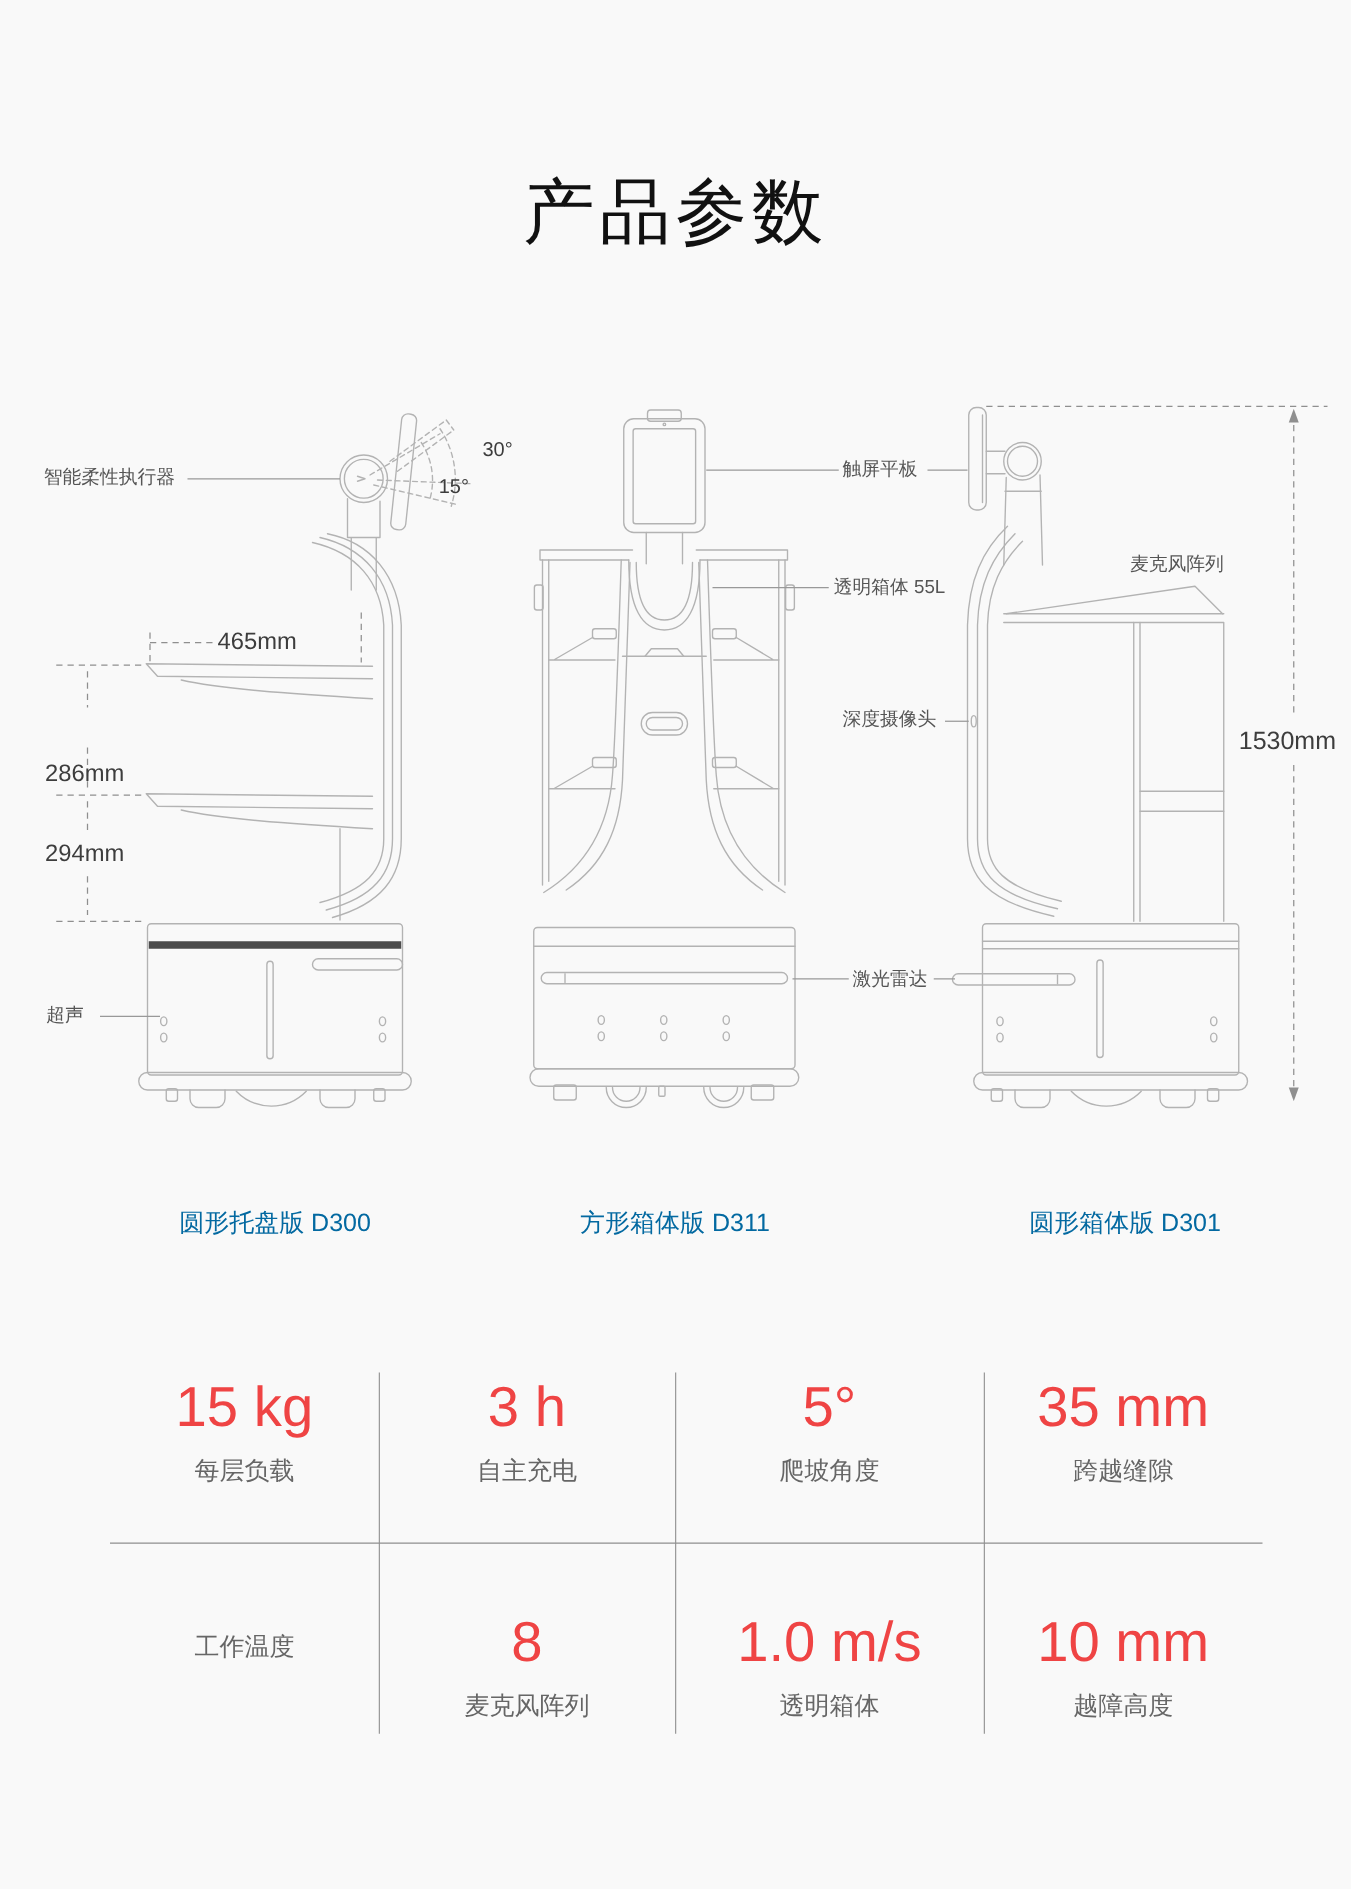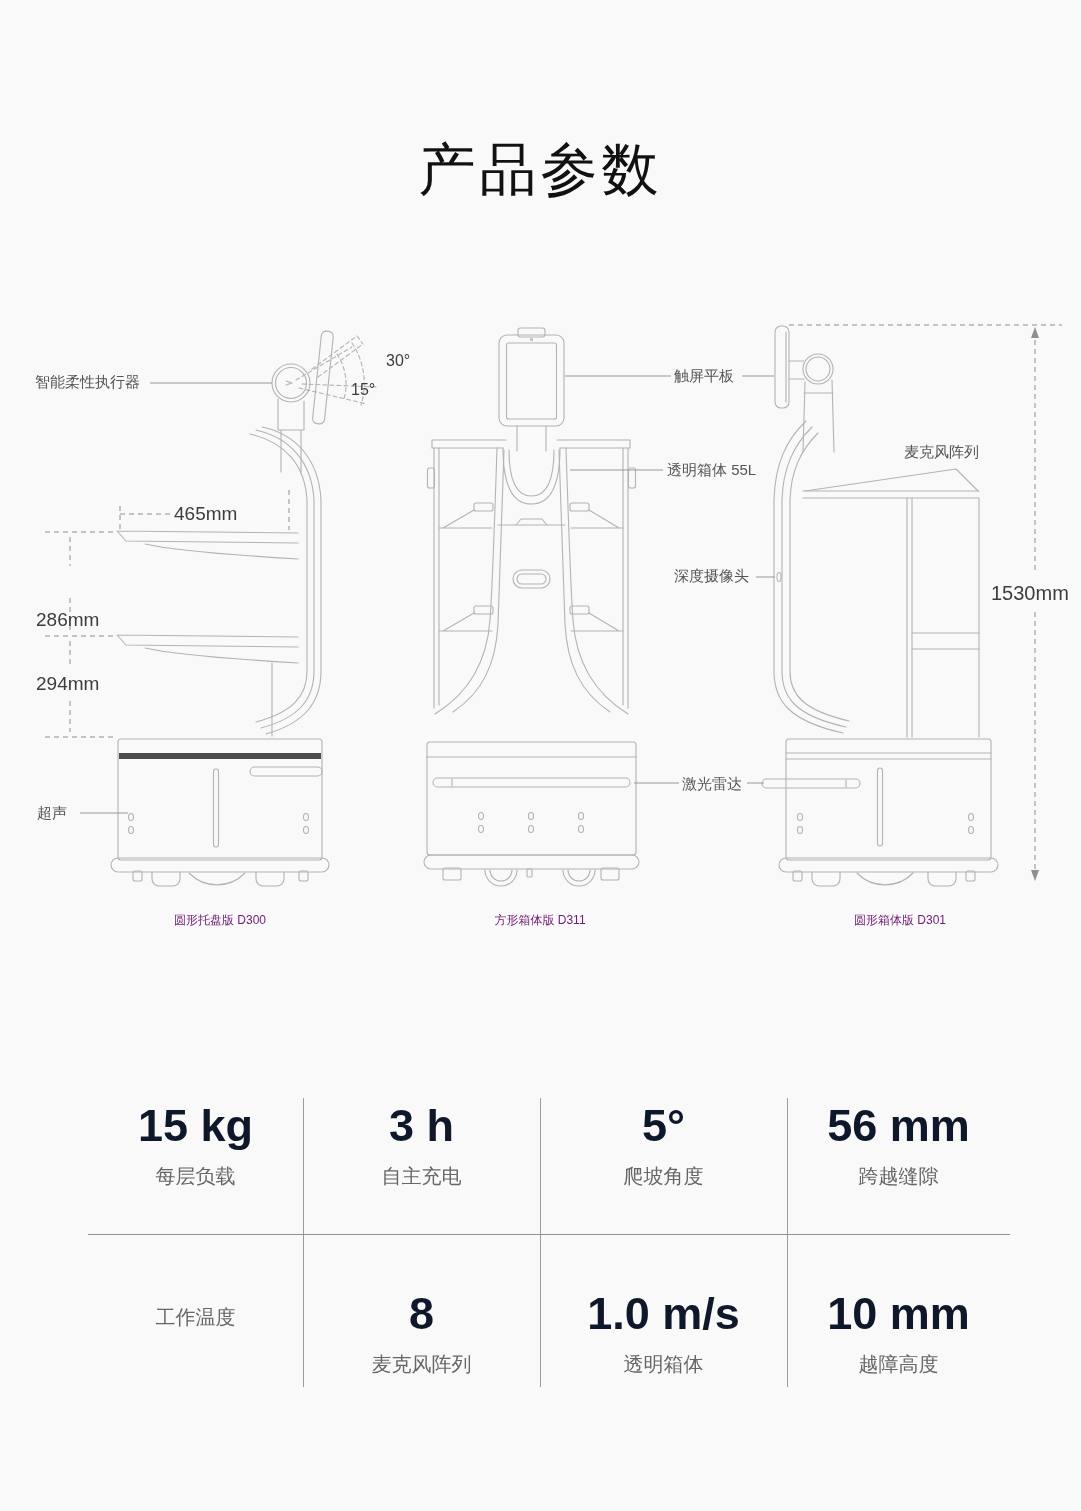--- a/index.html
+++ b/index.html
@@ -5,29 +5,29 @@
   html,body{margin:0;padding:0;background:#f9f9f9;}
   .page{position:relative;width:1081px;height:1511px;margin:0 auto;background:#f9f9f9;overflow:hidden;
         font-family:"Liberation Sans","DejaVu Sans",sans-serif;}
   .page-title{position:absolute;left:0;top:132px;width:1081px;text-align:center;
         font-size:57px;font-weight:500;letter-spacing:4px;color:#111;}
   svg.art{position:absolute;left:0;top:0;}
   .anno{position:absolute;font-size:15px;color:#555;white-space:nowrap;line-height:1.1;}
   .dim{position:absolute;font-size:19px;color:#3d3d3d;white-space:nowrap;line-height:1.1;}
   .dim.small{font-size:16px;}
   .dim.big{font-size:20px;}
-  .caption{position:absolute;top:912px;width:220px;text-align:center;font-size:12px;color:#701a75;white-space:nowrap;}
+  .caption{position:absolute;top:965px;width:220px;text-align:center;font-size:20px;color:#0369a1;white-space:nowrap;}
   .specs{position:absolute;left:88px;top:1090px;width:922px;height:300px;}
   .specs .vdiv{position:absolute;top:8px;height:289px;width:1px;background:#9b9b9b;}
   .specs .hdiv{position:absolute;left:0;top:144px;width:922px;height:1px;background:#8f8f8f;}
   .spec-grid{position:absolute;left:0;top:0;display:grid;grid-template-columns:215px 237px 247px 223px;
         grid-template-rows:144px 156px;width:922px;}
   .spec-cell{display:flex;flex-direction:column;align-items:center;padding-top:12px;}
   .spec-cell.row2{padding-top:56px;}
-  .spec-value{font-size:45px;font-weight:700;color:#0f172a;line-height:1.05;}
+  .spec-value{font-size:45px;font-weight:400;color:#ef4444;line-height:1.05;}
   .spec-label{margin-top:14px;font-size:20px;color:#666;}
 </style>
 </head>
 <body>
 
 <div class="page">
 
   <div class="page-title">产品参数</div>
 
   <svg class="art" width="1081" height="1511" viewBox="0 0 1081 1511">
@@ -196,21 +196,21 @@
       </div>
       <div class="spec-cell">
         <div class="spec-value">3 h</div>
         <div class="spec-label">自主充电</div>
       </div>
       <div class="spec-cell">
         <div class="spec-value">5°</div>
         <div class="spec-label">爬坡角度</div>
       </div>
       <div class="spec-cell">
-        <div class="spec-value">56 mm</div>
+        <div class="spec-value">35 mm</div>
         <div class="spec-label">跨越缝隙</div>
       </div>
       <div class="spec-cell row2">
         <div class="spec-label">工作温度</div>
       </div>
       <div class="spec-cell row2">
         <div class="spec-value">8</div>
         <div class="spec-label">麦克风阵列</div>
       </div>
       <div class="spec-cell row2">

